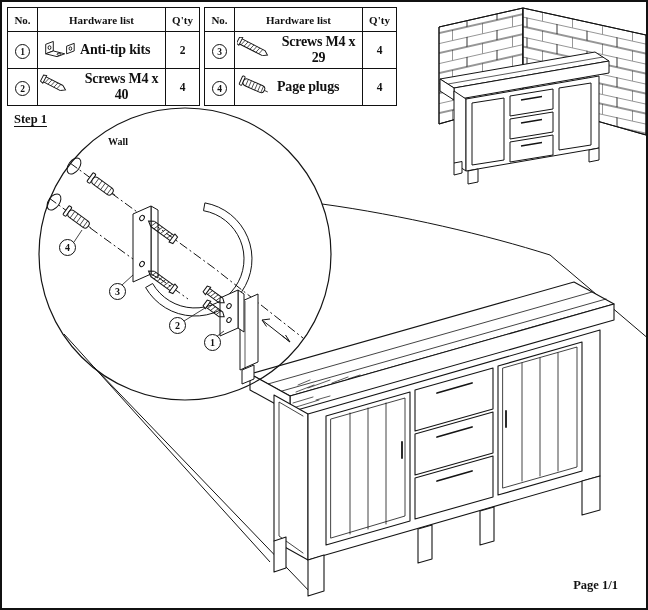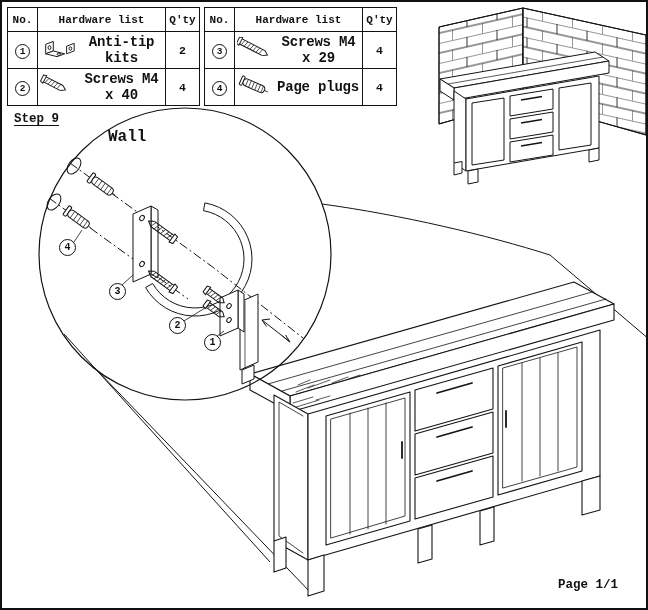--- a/index.html
+++ b/index.html
@@ -1,20 +1,20 @@
 <!DOCTYPE html>
 <html><head>
 <meta charset="utf-8">
 <style>
   * { margin:0; padding:0; box-sizing:border-box; }
   html,body { background:#fff; }
   .sheet {
     position:relative; width:648px; height:610px; background:#fff;
     border:2px solid #111; overflow:hidden;
-    font-family:Liberation Mono, monospace; color:#111;
+    font-family:Liberation Serif, serif; color:#111;
   }
   svg.art { position:absolute; left:0; top:0; }
 
   
   .tables { position:absolute; top:5px; left:5px; display:flex; gap:4px; }
   table.hw-table { border-collapse:collapse; background:#fff; }
   table.hw-table th, table.hw-table td { border:1.2px solid #111; }
   table.hw-table th { font-size:11px; font-weight:bold; height:24px; padding:0 3px; }
   th.no-col  { width:30px; }
   th.nm-col  { width:128px; }
@@ -29,21 +29,21 @@
     width:15px; height:15px; border:1.2px solid #111; border-radius:50%;
     font-size:9.5px; font-weight:600; background:#fff;
   }
   .hw-icon { width:38px; height:26px; flex:0 0 38px; }
 
   
   .step-label {
     position:absolute; left:12px; top:110px; font-size:12.5px; font-weight:bold;
     text-decoration:underline; text-underline-offset:3px;
   }
-  .wall-label { position:absolute; left:106px; top:126px; font-size:16px; font-weight:600;text-align:center; }
+  .wall-label { position:absolute; left:106px; top:134px; font-size:10px; font-weight:600;text-align:center; }
   .page-label { position:absolute; right:28px; top:576px; font-size:12.5px; font-weight:bold; }
   .callout {
     position:absolute; width:17px; height:17px; border:1.2px solid #111; border-radius:50%;
     background:#fff; display:flex; align-items:center; justify-content:center;
     font-size:10px; font-weight:700;
   }
 </style>
 </head>
 <body>
 
@@ -270,21 +270,21 @@
               </svg>
               <span class="nm-text">Page plugs</span>
             </span>
           </td>
           <td class="qty-val">4</td>
         </tr>
       </tbody>
     </table>
   </div>
 
-  <div class="step-label">Step 9</div>
+  <div class="step-label">Step 1</div>
   <span class="wall-label">Wall</span>
 
   <span class="callout" style="left:57px;  top:237px;">4</span>
   <span class="callout" style="left:107px; top:281px;">3</span>
   <span class="callout" style="left:167px; top:315px;">2</span>
   <span class="callout" style="left:202px; top:332px;">1</span>
 
   <div class="page-label">Page 1/1</div>
 </div>
 

